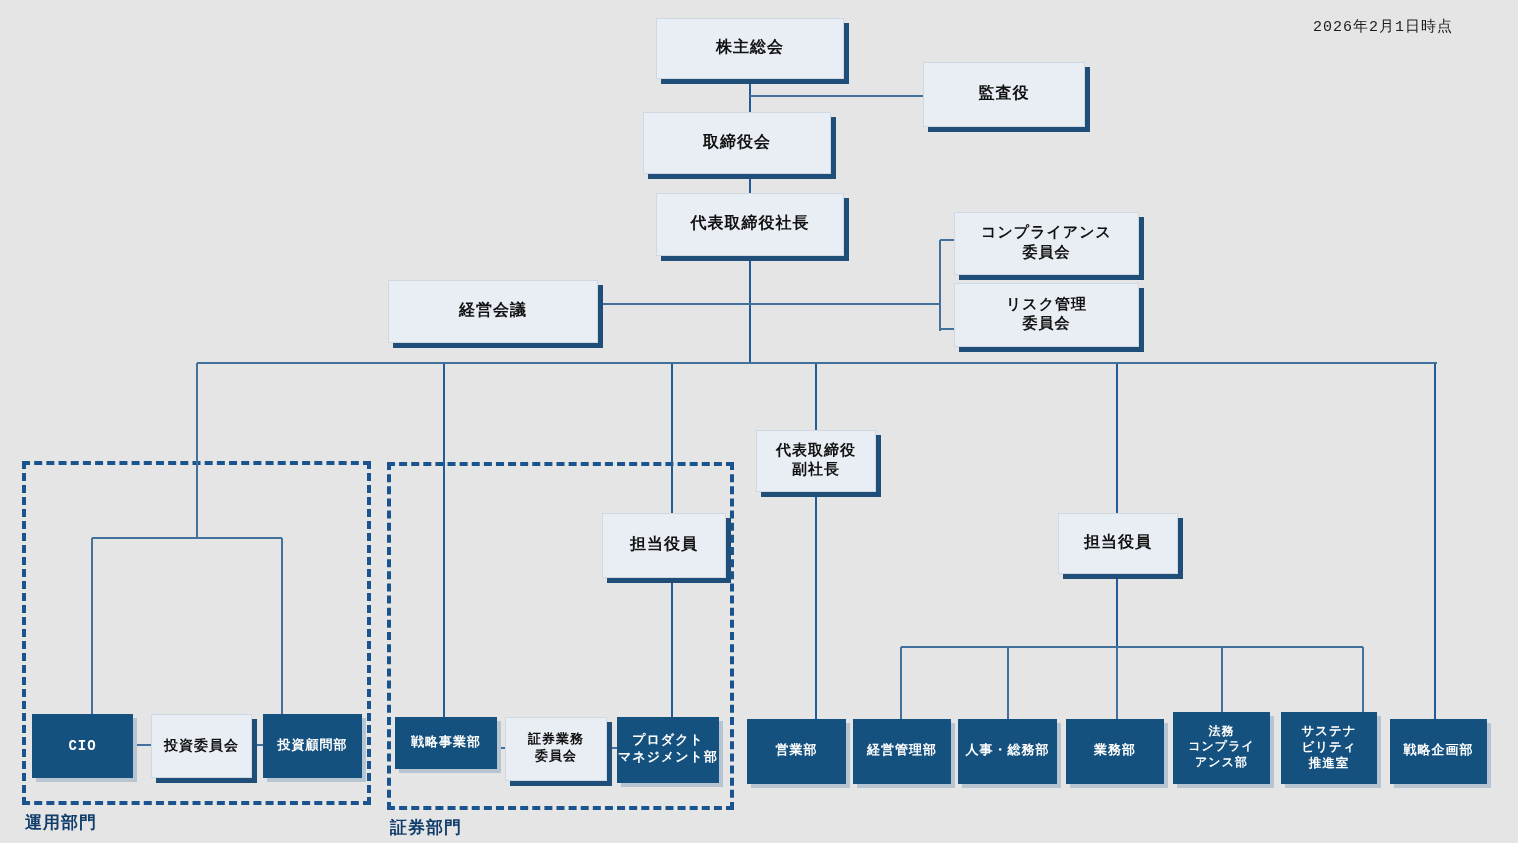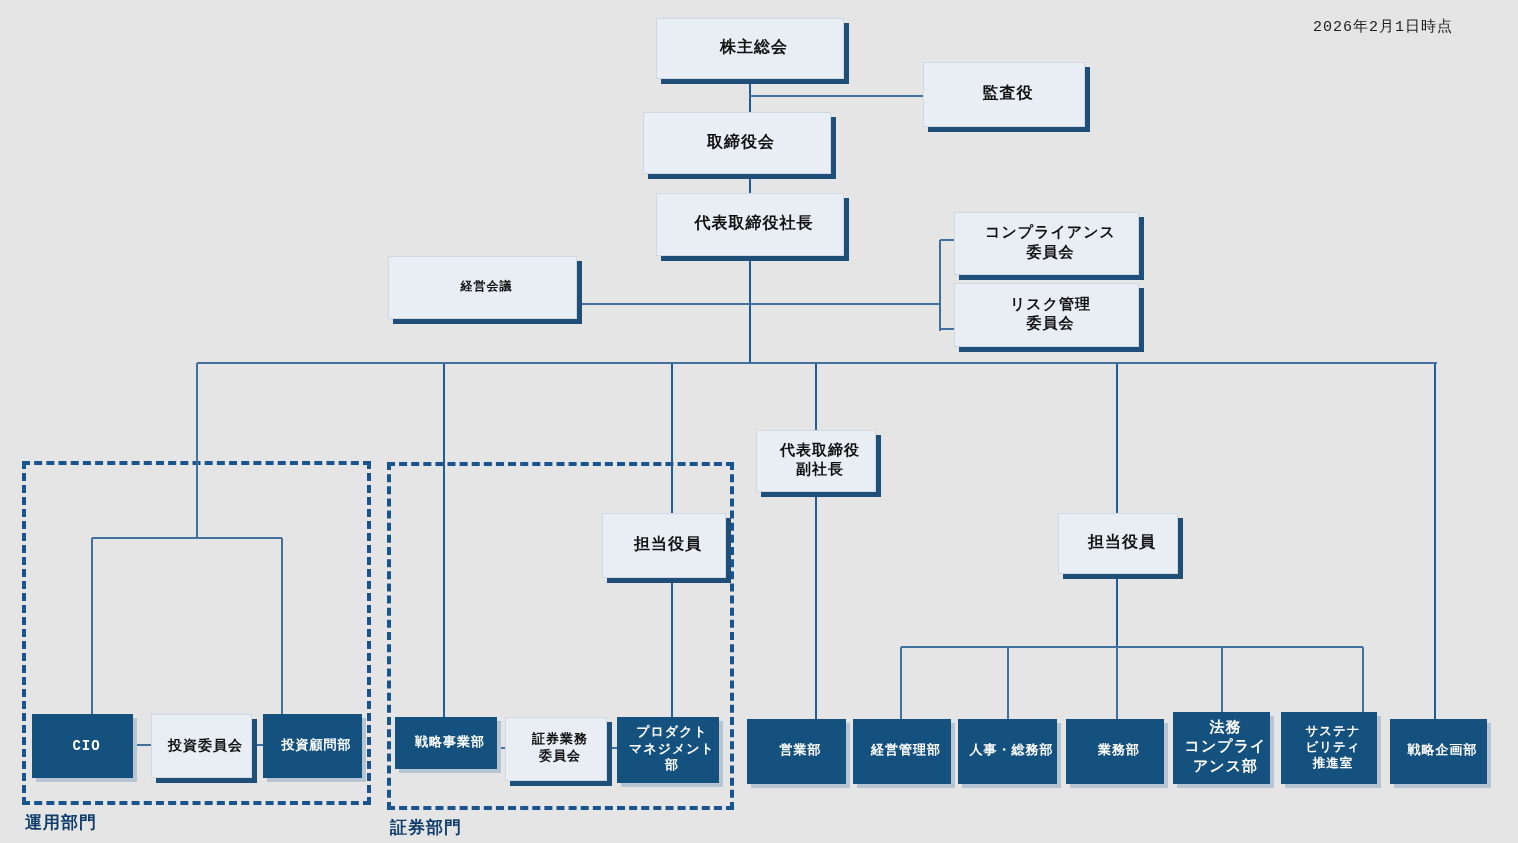--- a/index.html
+++ b/index.html
@@ -16,21 +16,21 @@
     background:transparent;z-index:1;box-sizing:border-box;
   }
   .group-label{
     position:absolute;font-weight:bold;font-size:17px;color:var(--glabel,#0f3c6a);
     z-index:4;white-space:nowrap;letter-spacing:1px;
   }
   .line{position:absolute;z-index:2;}
   .node{
     position:absolute;z-index:3;display:flex;align-items:center;justify-content:center;
     text-align:center;font-weight:bold;line-height:1.3;white-space:pre-line;
-    box-sizing:border-box;letter-spacing:1px;padding-left:8px;
+    box-sizing:border-box;letter-spacing:1px;
   }
   .node.light{
     background:var(--lightfill,#e9eef5);
     border:1px solid var(--lightborder,#cfd9e4);
     box-shadow:5px 5px 0 var(--shadownavy,#1f4e79);
     color:#111111;
   }
   .node.dark{
     background:var(--darkfill,#15517e);
     box-shadow:4px 4px 0 var(--shadowgray,#b7c4d1);
@@ -83,38 +83,38 @@
     </div>
   <div id="nodes-layer">
       <div class="node light" style="left: 656px; top: 18px; width: 188px; height: 61px; font-size: 16px;">株主総会</div>
       <div class="node light" style="left: 923px; top: 62px; width: 162px; height: 65px; font-size: 16px;">監査役</div>
       <div class="node light" style="left: 643px; top: 112px; width: 188px; height: 62px; font-size: 16px;">取締役会</div>
       <div class="node light" style="left: 656px; top: 193px; width: 188px; height: 63px; font-size: 16px;">代表取締役社長</div>
       <div class="node light" style="left: 954px; top: 212px; width: 185px; height: 63px; font-size: 15px;">コンプライアンス
 委員会</div>
       <div class="node light" style="left: 954px; top: 283px; width: 185px; height: 64px; font-size: 15px;">リスク管理
 委員会</div>
-      <div class="node light" style="left: 388px; top: 256px; width: 189px; height: 63px; font-size: 12px;">経営会議</div>
+      <div class="node light" style="left: 388px; top: 280px; width: 210px; height: 63px; font-size: 16px;">経営会議</div>
       <div class="node light" style="left: 756px; top: 430px; width: 120px; height: 62px; font-size: 15px;">代表取締役
 副社長</div>
       <div class="node light" style="left: 602px; top: 513px; width: 124px; height: 65px; font-size: 16px;">担当役員</div>
       <div class="node light" style="left: 1058px; top: 513px; width: 120px; height: 61px; font-size: 16px;">担当役員</div>
       <div class="node dark" style="left: 32px; top: 714px; width: 101px; height: 64px; font-size: 14px;">CIO</div>
       <div class="node light" style="left: 151px; top: 714px; width: 101px; height: 64px; font-size: 14px;">投資委員会</div>
       <div class="node dark" style="left: 263px; top: 714px; width: 99px; height: 64px; font-size: 13px;">投資顧問部</div>
       <div class="node dark" style="left: 395px; top: 717px; width: 102px; height: 52px; font-size: 13px;">戦略事業部</div>
       <div class="node light" style="left: 505px; top: 717px; width: 102px; height: 64px; font-size: 13px;">証券業務
 委員会</div>
       <div class="node dark" style="left: 617px; top: 717px; width: 102px; height: 66px; font-size: 13px;">プロダクト
 マネジメント部</div>
       <div class="node dark" style="left: 747px; top: 719px; width: 99px; height: 65px; font-size: 13px;">営業部</div>
       <div class="node dark" style="left: 853px; top: 719px; width: 98px; height: 65px; font-size: 13px;">経営管理部</div>
       <div class="node dark" style="left: 958px; top: 719px; width: 99px; height: 65px; font-size: 13px;">人事・総務部</div>
       <div class="node dark" style="left: 1066px; top: 719px; width: 98px; height: 65px; font-size: 13px;">業務部</div>
-      <div class="node dark" style="left: 1173px; top: 712px; width: 97px; height: 72px; font-size: 15px;">法務
+      <div class="node dark" style="left: 1173px; top: 712px; width: 97px; height: 72px; font-size: 12px;">法務
 コンプライ
 アンス部</div>
       <div class="node dark" style="left: 1281px; top: 712px; width: 96px; height: 72px; font-size: 12.5px;">サステナ
 ビリティ
 推進室</div>
       <div class="node dark" style="left: 1390px; top: 719px; width: 97px; height: 65px; font-size: 13px;">戦略企画部</div>
     </div>
 </div>
 
 </body></html>

